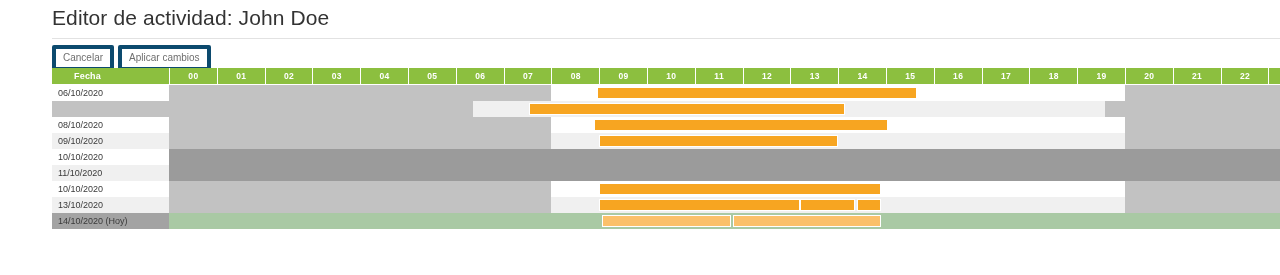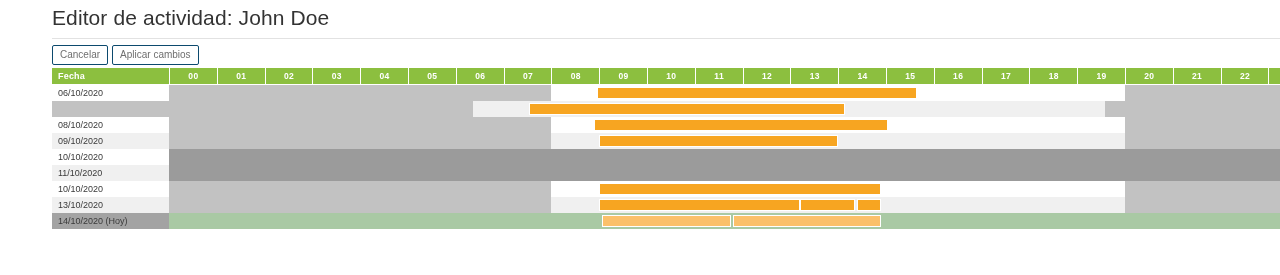--- a/index.html
+++ b/index.html
@@ -43,21 +43,21 @@
     left: 8px;
     top: 45px;
     display: flex;
     gap: 4px;
   }
   .tb-btn {
     font-family: "Liberation Sans", sans-serif;
     font-size: 10px;
     color: #6f6f6f;
     background: #ffffff;
-    border: 1px solid #0c4a6e;
+    border: 4px solid #0c4a6e;
     border-radius: 2px;
     padding: 3px 7px 4px 7px;
     line-height: 11px;
     cursor: pointer;
     white-space: nowrap;
   }
 
   
   .grid {
     position: absolute;
@@ -73,21 +73,21 @@
     border-bottom: 1px solid #ffffff;
   }
   .hdr-date {
     width: 117px;
     flex: 0 0 117px;
     box-sizing: border-box;
     color: #ffffff;
     font-size: 9px;
     font-weight: bold;
     line-height: 16px;
-    padding-left: 6px;
+    padding-left: 22px;
     letter-spacing: .2px;
   }
   .hdr-hours {
     flex: 1 1 auto;
     display: flex;
   }
   .hdr-hour {
     flex: 1 1 0;
     box-sizing: border-box;
     border-left: 1px solid #ffffff;

